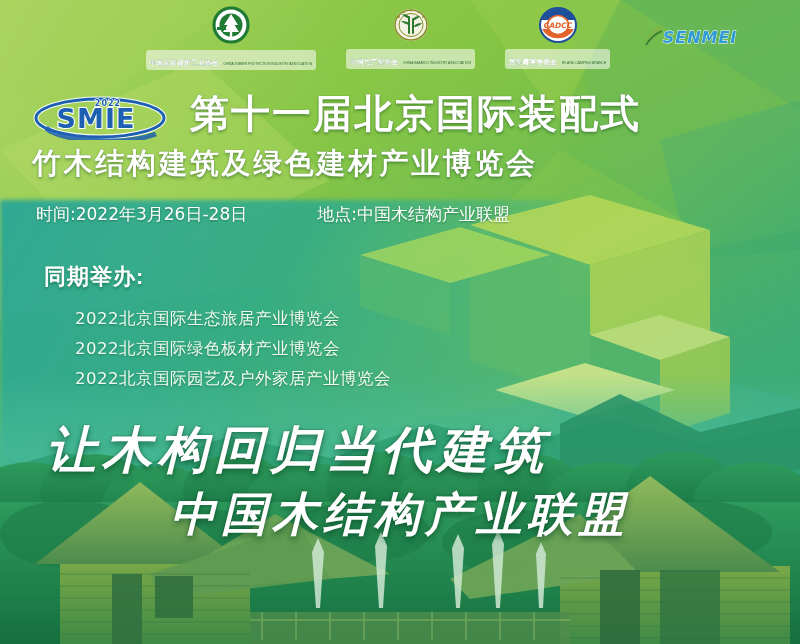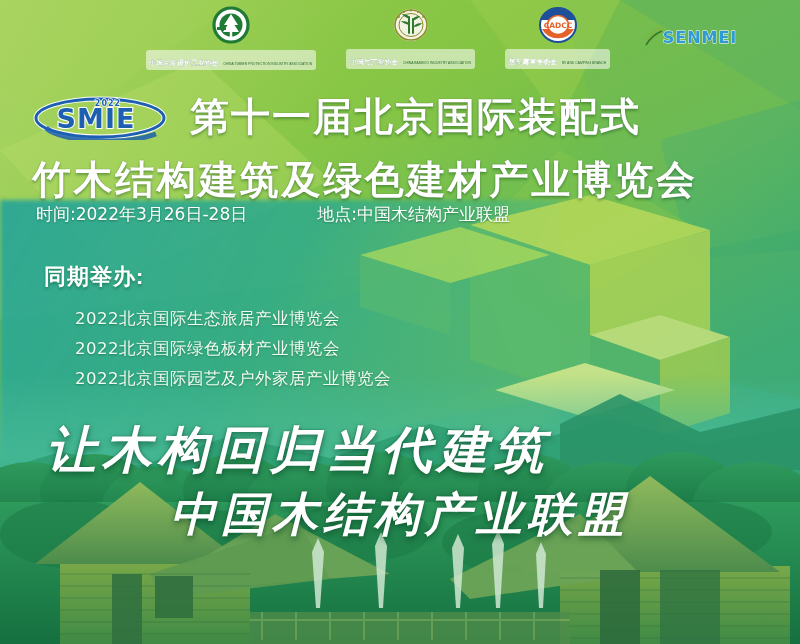--- a/index.html
+++ b/index.html
@@ -46,21 +46,21 @@
   }
   .scene svg{display:block;width:800px;height:270px;}
 
   
   .logos{
     position:absolute;left:0;top:6px;width:800px;height:62px;
     display:flex;align-items:center;justify-content:center;gap:30px;
     padding-left:90px;box-sizing:border-box;
   }
   .logo{position:relative;display:flex;flex-direction:column;align-items:center;justify-content:center;}
-  .logo-mark{display:block;}
+  .logo-mark{display:block;font-style:italic;}
   .logo-cn{
     font-size:6.5px;line-height:8px;font-weight:bold;color:#1f5f2b;
     letter-spacing:.4px;white-space:nowrap;text-align:center;
     -webkit-text-stroke:0.2px #fff;
   }
   .logo-en{
     font-size:3.4px;line-height:5px;color:#2e6b33;white-space:nowrap;text-align:center;
     transform:scale(.95);
   }
   .plate{
@@ -68,30 +68,30 @@
   }
 
   
   .title-block{position:absolute;left:32px;top:94px;width:745px;}
   .title-row1{display:flex;align-items:center;gap:22px;}
   .smie{
     width:136px;height:46px;flex:0 0 auto;position:relative;
   }
   .smie svg{display:block;}
   .title-t1,.title-t2{
-    font-family:Liberation Serif, serif;
+    font-family:Liberation Mono, monospace;
     font-weight:bold;color:#ffffff;
     letter-spacing:2px;
     text-shadow:
        0 2px 3px rgba(0,60,20,.35),
        0 0 1px rgba(0,60,20,.5);
     white-space:nowrap;
   }
   .title-t1{font-size:39px;line-height:46px;}
-  .title-t2{font-size:39px;line-height:48px;margin-top:16px;letter-spacing:2.6px;}
+  .title-t2{font-size:29px;line-height:48px;margin-top:2px;letter-spacing:2.6px;}
 
   
   .meta{
     position:absolute;left:36px;top:203px;width:740px;
     display:flex;gap:70px;
     font-family:"DejaVu Sans","Liberation Sans",sans-serif;
     font-size:17px;color:#ffffff;font-weight:500;
     text-shadow:0 1px 2px rgba(0,70,30,.45);
     white-space:nowrap;
   }

